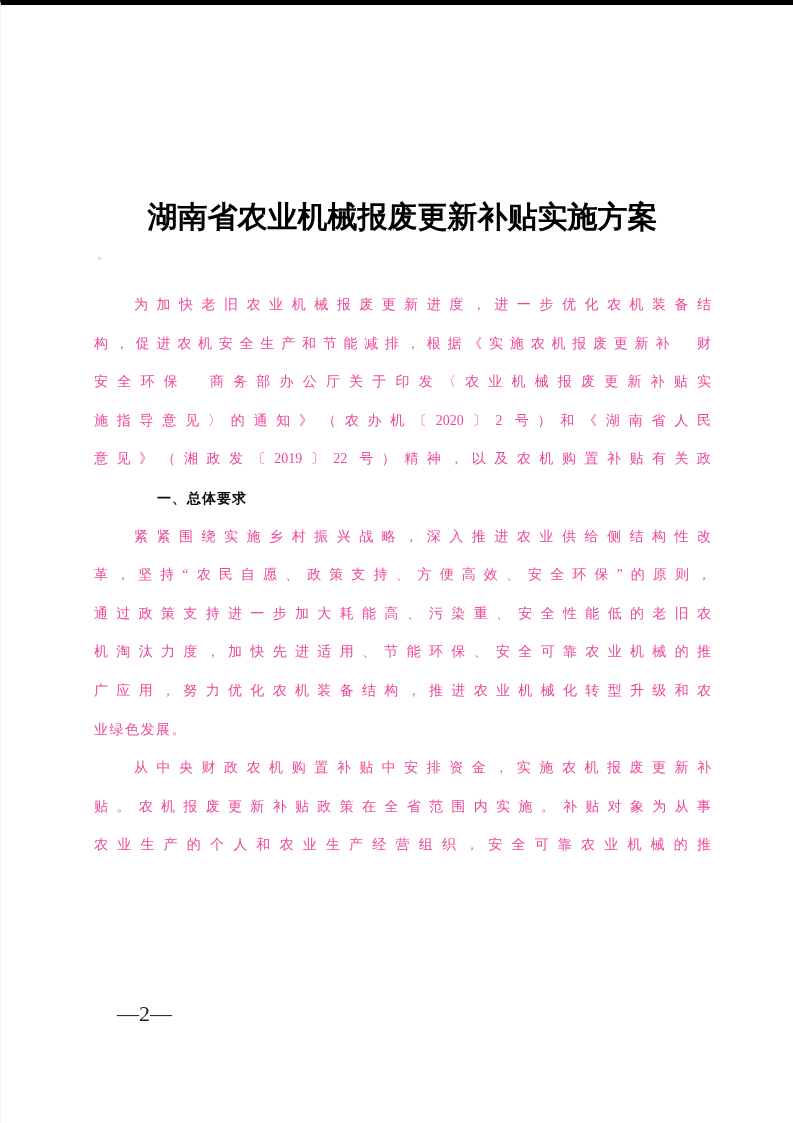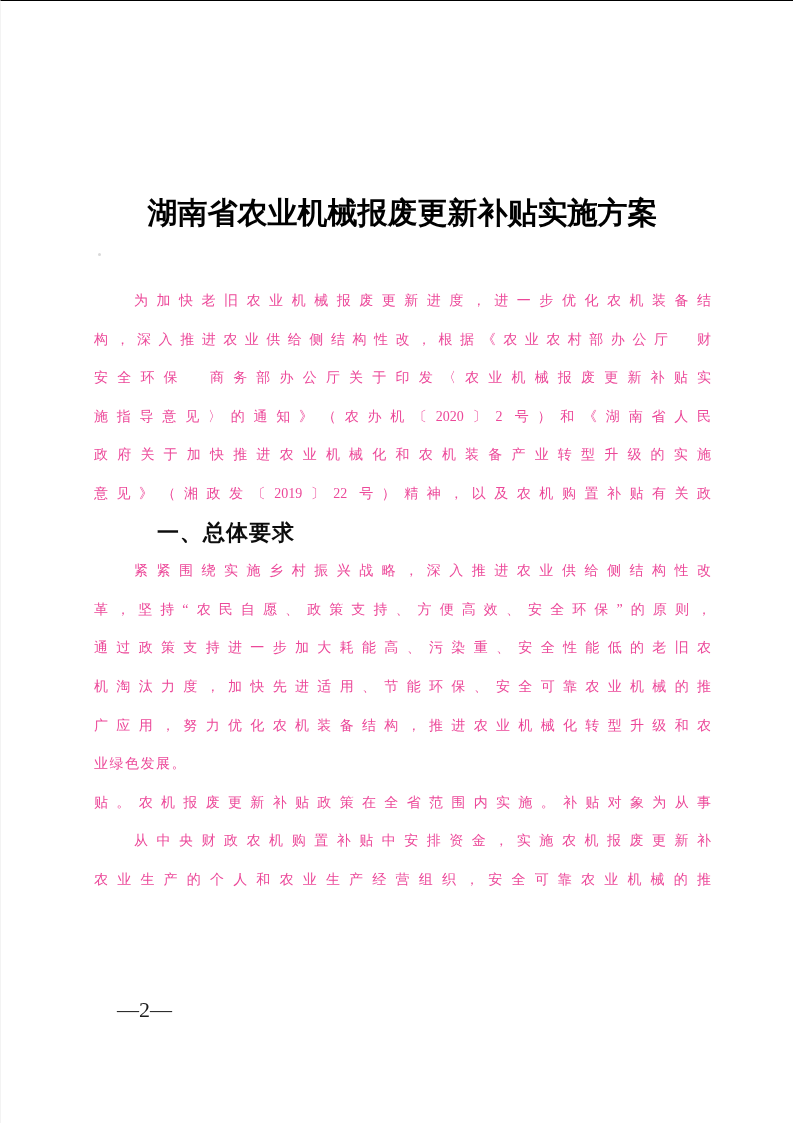--- a/index.html
+++ b/index.html
@@ -7,21 +7,21 @@
     padding: 0;
     background: #ffffff;
   }
   .page {
     position: relative;
     width: 793px;
     height: 1123px;
     background: #ffffff;
     overflow: hidden;
     font-family: "Liberation Serif", serif;
-    border-top: 1px solid #000000;
+    border-top: 5px solid #000000;
     border-left: 1px solid #f3f3f3;
     box-sizing: border-box;
     padding-left: 16px;
   }
   .doc-title {
     position: absolute;
     top: 194px;
     left: 93px;
     width: 617px;
     text-align: center;
@@ -55,21 +55,21 @@
   }
   .line.body-end {
     letter-spacing: 1.5px;
   }
   .line.indent {
     text-indent: 40px;
   }
   .line.heading {
     font-family: "Liberation Sans", sans-serif;
     font-weight: bold;
-    font-size: 22px;
+    font-size: 14px;
     padding-left: 63px;
     letter-spacing: 1px;
     color: #0d0d0d;
   }
   .page-number {
     position: absolute;
     top: 996px;
     left: 116px;
     font-size: 22px;
     line-height: 26px;
@@ -91,31 +91,30 @@
 <body>
 
 <div class="page">
   <div class="scan-speck"></div>
 
   <div class="doc-title">湖南省农业机械报废更新补贴实施方案</div>
 
   <div class="doc-body">
 
   <div class="line body-full indent">为加快老旧农业机械报废更新进度，进一步优化农机装备结</div>
-      <div class="line body-full">构，深入推进农业供给侧结构性改，根据《农业农村部办公厅　财</div>
+      <div class="line body-full">构，促进农机安全生产和节能减排，根据《实施农机报废更新补　财</div>
       <div class="line body-full">安全环保　商务部办公厅关于印发〈农业机械报废更新补贴实</div>
       <div class="line body-full">施指导意见〉的通知》（农办机〔2020〕2 号）和《湖南省人民</div>
-      <div class="line body-full">政府关于加快推进农业机械化和农机装备产业转型升级的实施</div>
       <div class="line body-full">意见》（湘政发〔2019〕22 号）精神，以及农机购置补贴有关政</div>
       <div class="line heading">一、总体要求</div>
       <div class="line body-full indent">紧紧围绕实施乡村振兴战略，深入推进农业供给侧结构性改</div>
       <div class="line body-full">革，坚持“农民自愿、政策支持、方便高效、安全环保”的原则，</div>
       <div class="line body-full">通过政策支持进一步加大耗能高、污染重、安全性能低的老旧农</div>
       <div class="line body-full">机淘汰力度，加快先进适用、节能环保、安全可靠农业机械的推</div>
       <div class="line body-full">广应用，努力优化农机装备结构，推进农业机械化转型升级和农</div>
       <div class="line body-end">业绿色发展。</div>
+      <div class="line body-full indent">从中央财政农机购置补贴中安排资金，实施农机报废更新补</div>
       <div class="line body-full">贴。农机报废更新补贴政策在全省范围内实施。补贴对象为从事</div>
-      <div class="line body-full indent">从中央财政农机购置补贴中安排资金，实施农机报废更新补</div>
       <div class="line body-full">农业生产的个人和农业生产经营组织，安全可靠农业机械的推</div>
     </div>
 
   <div class="page-number">—2—</div>
 </div>
 
 </body></html>

